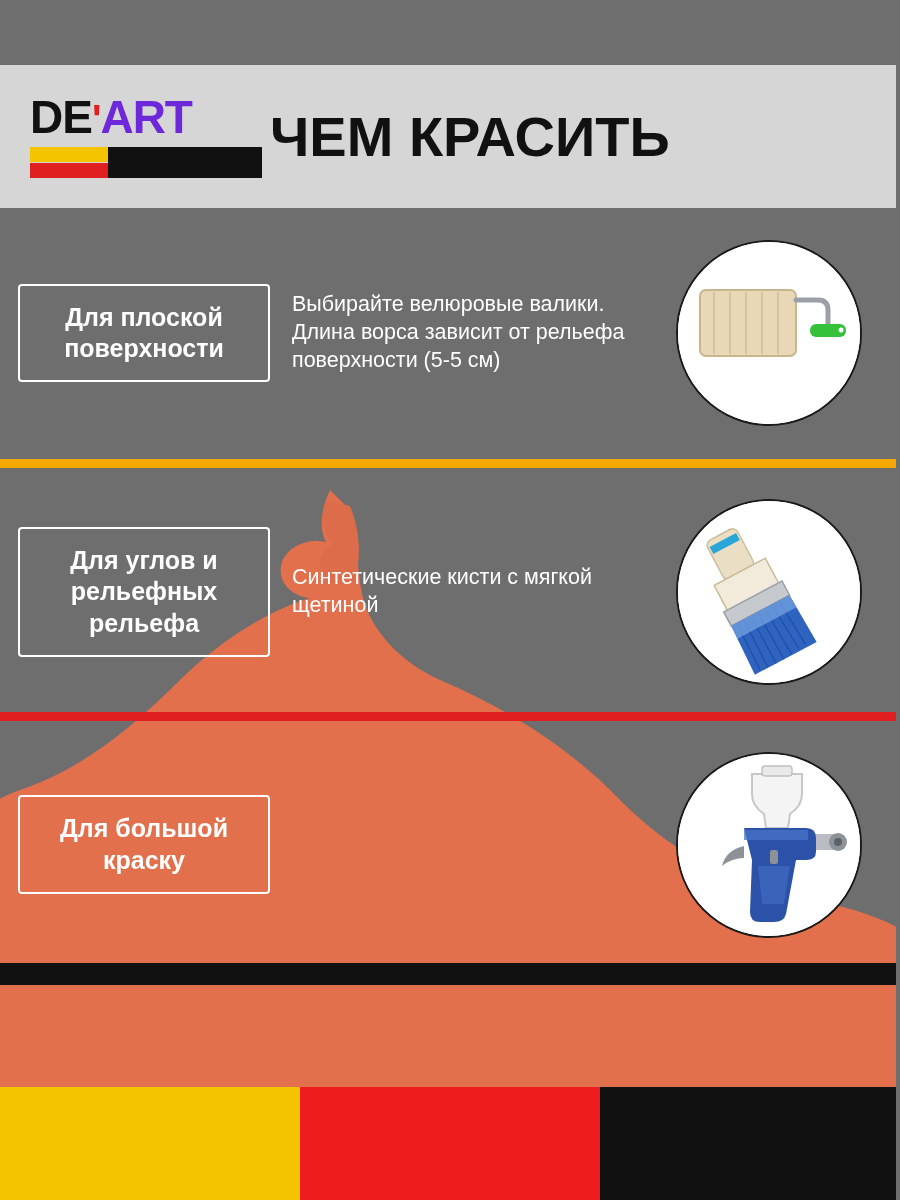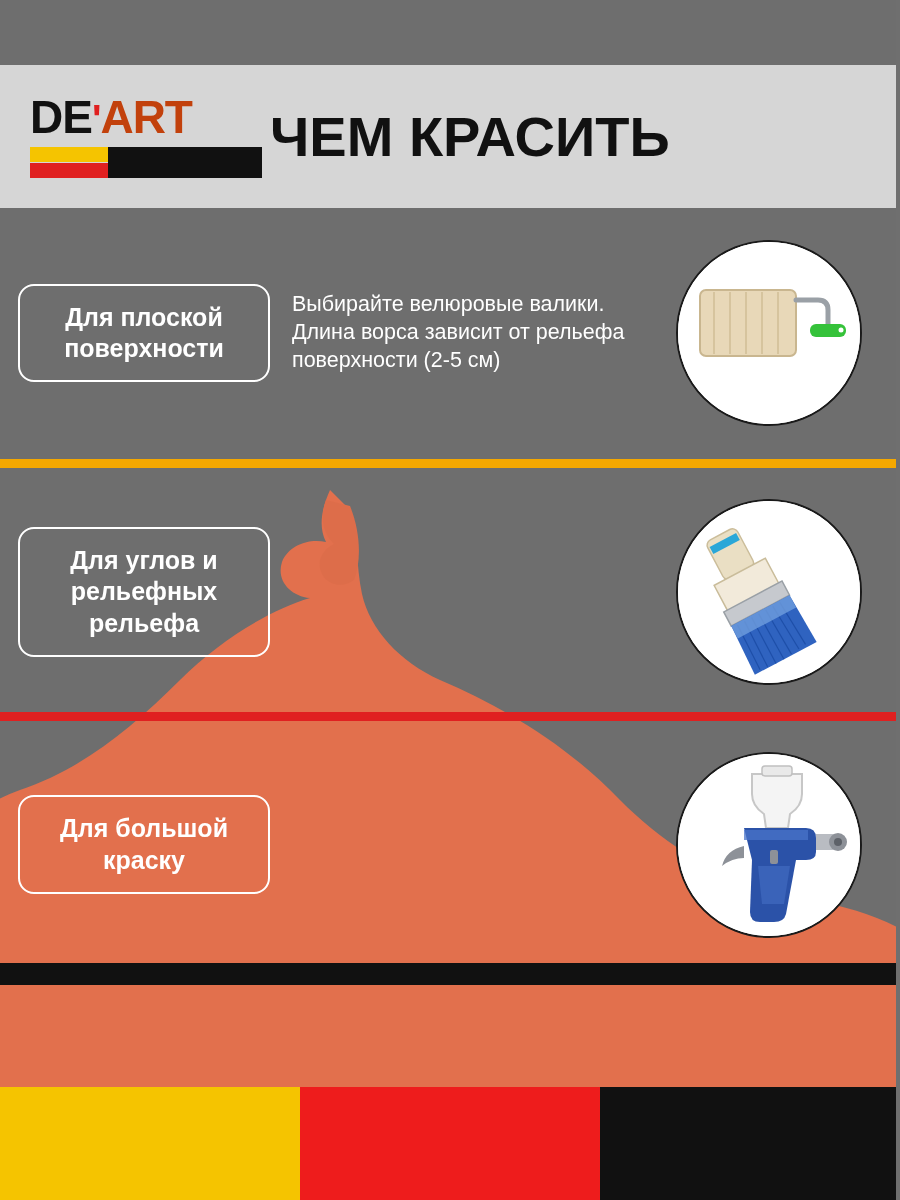--- a/index.html
+++ b/index.html
@@ -45,21 +45,21 @@
     font-size: 46px;
     font-weight: bold;
     letter-spacing: -1px;
     line-height: 1;
     font-family: "Liberation Sans", sans-serif;
     display: flex;
     align-items: baseline;
   }
   .logo-de { color: #111; }
   .logo-apos { color: #e02020; font-size: 40px; }
-  .logo-art { color: #c2410c; }
+  .logo-art { color: #6d28d9; }
   .logo-bars {
     margin-top: 7px;
     width: 232px;
     position: relative;
     height: 33px;
   }
   .bar-y, .bar-r, .bar-k {
     position: absolute;
     height: 15px;
   }
@@ -97,21 +97,21 @@
   }
   .row1 { top: 208px; height: 250px; }
   .row2 { top: 472px; height: 240px; }
   .row3 { top: 727px; height: 235px; }
 
   .pill {
     flex: none;
     width: 252px;
     margin-left: 18px;
     border: 2px solid #ffffff;
-    border-radius: 16px;
+    border-radius: 4px;
     padding: 16px 8px;
     text-align: center;
     color: #ffffff;
     font-size: 25px;
     font-weight: bold;
     line-height: 1.25;
   }
   .desc {
     flex: none;
     width: 360px;
@@ -184,40 +184,41 @@
              C300 120 250 150 210 190 C160 240 110 280 50 300 C10 314 -20 340 -20 380
              L-20 600 L980 600 L980 470 C940 440 900 420 840 410
              C760 396 700 360 650 310 C600 258 540 220 470 190
              C430 172 400 140 392 104 C386 76 388 44 380 20 Z" fill="#e2704d"></path>
     <path d="M356 10 C350 26 352 42 364 54 C352 60 346 72 352 84 C358 96 374 98 384 90
              C392 70 390 40 380 16 Z" fill="#dd6d4a"></path>
   </svg>
 
   <div class="row row1">
     <div class="pill">Для плоской поверхности</div>
-    <div class="desc">Выбирайте велюровые валики. Длина ворса зависит от рельефа поверхности (2-5 см)</div>
+    <div class="desc">Выбирайте велюровые валики. Длина ворса зависит от рельефа поверхности (5-5 см)</div>
     <div class="circle">
       <svg width="186" height="186" viewBox="0 0 186 186" xmlns="http://www.w3.org/2000/svg">
         <rect x="0" y="0" width="186" height="186" fill="#ffffff"></rect>
         <rect x="22" y="48" width="96" height="66" rx="6" fill="#e8d8b8" stroke="#c9b68f" stroke-width="2"></rect>
         <line x1="36" y1="50" x2="36" y2="112" stroke="#d6c49e" stroke-width="2"></line>
         <line x1="52" y1="50" x2="52" y2="112" stroke="#d6c49e" stroke-width="2"></line>
         <line x1="68" y1="50" x2="68" y2="112" stroke="#d6c49e" stroke-width="2"></line>
         <line x1="84" y1="50" x2="84" y2="112" stroke="#d6c49e" stroke-width="2"></line>
         <line x1="100" y1="50" x2="100" y2="112" stroke="#d6c49e" stroke-width="2"></line>
         <path d="M118 58 L140 58 Q150 58 150 68 L150 86" fill="none" stroke="#9aa0a6" stroke-width="5" stroke-linecap="round"></path>
         <rect x="132" y="82" width="36" height="13" rx="6" fill="#35c23a"></rect>
         <circle cx="163" cy="88" r="2.5" fill="#ffffff"></circle>
       </svg>
     </div>
   </div>
   <div class="divider div-yellow"></div>
 
   <div class="row row2">
     <div class="pill">Для углов и рельефных рельефа</div>
+    <div class="desc">Синтетические кисти с мягкой щетиной</div>
     <div class="circle">
       <svg width="186" height="186" viewBox="0 0 186 186" xmlns="http://www.w3.org/2000/svg">
         <rect x="0" y="0" width="186" height="186" fill="#ffffff"></rect>
         <g transform="rotate(-28 95 95)">
           <rect x="60" y="16" width="34" height="44" rx="6" fill="#eadfc4" stroke="#cbbd9a" stroke-width="1.5"></rect>
           <rect x="62" y="22" width="30" height="8" fill="#2aa7d8"></rect>
           <rect x="48" y="58" width="58" height="30" fill="#f2eada" stroke="#c9bc9a" stroke-width="1.5"></rect>
           <rect x="44" y="86" width="66" height="16" fill="#c6c9ce" stroke="#9aa0a6" stroke-width="1.5"></rect>
           <path d="M44 102 L110 102 L112 156 L42 156 Z" fill="#2f63c0"></path>
           <g stroke="#1e4fa8" stroke-width="1.2">

